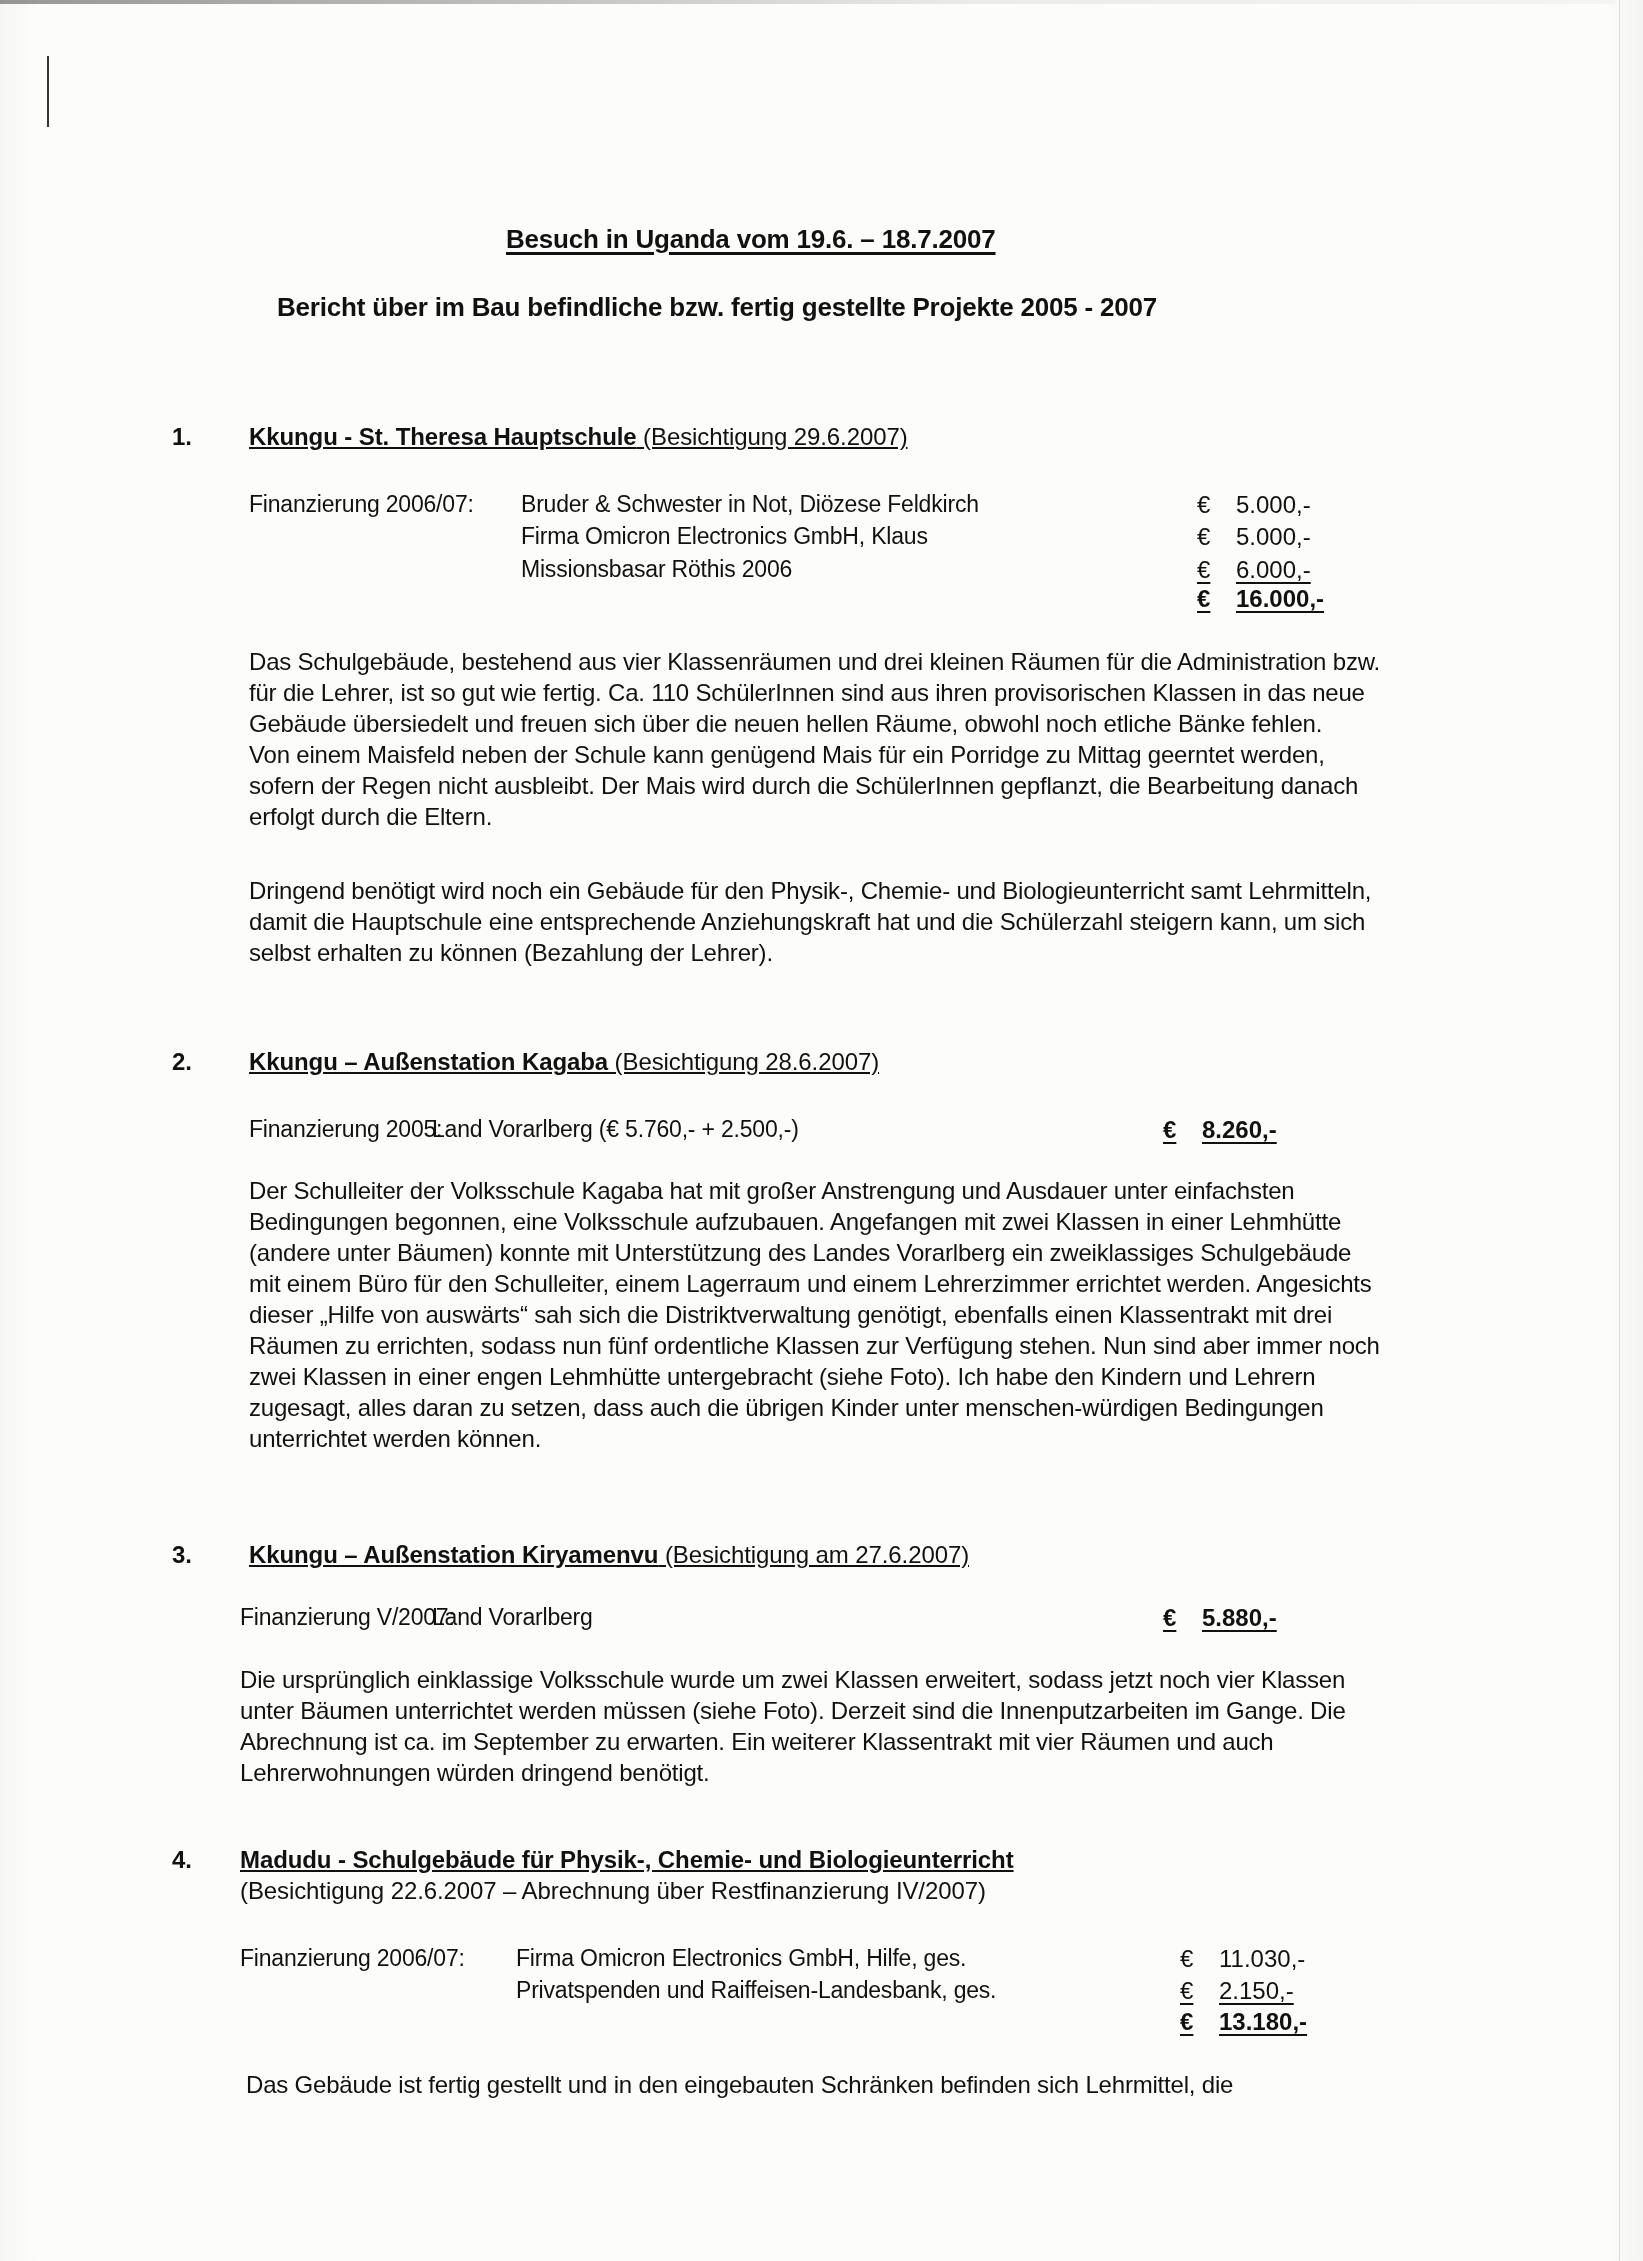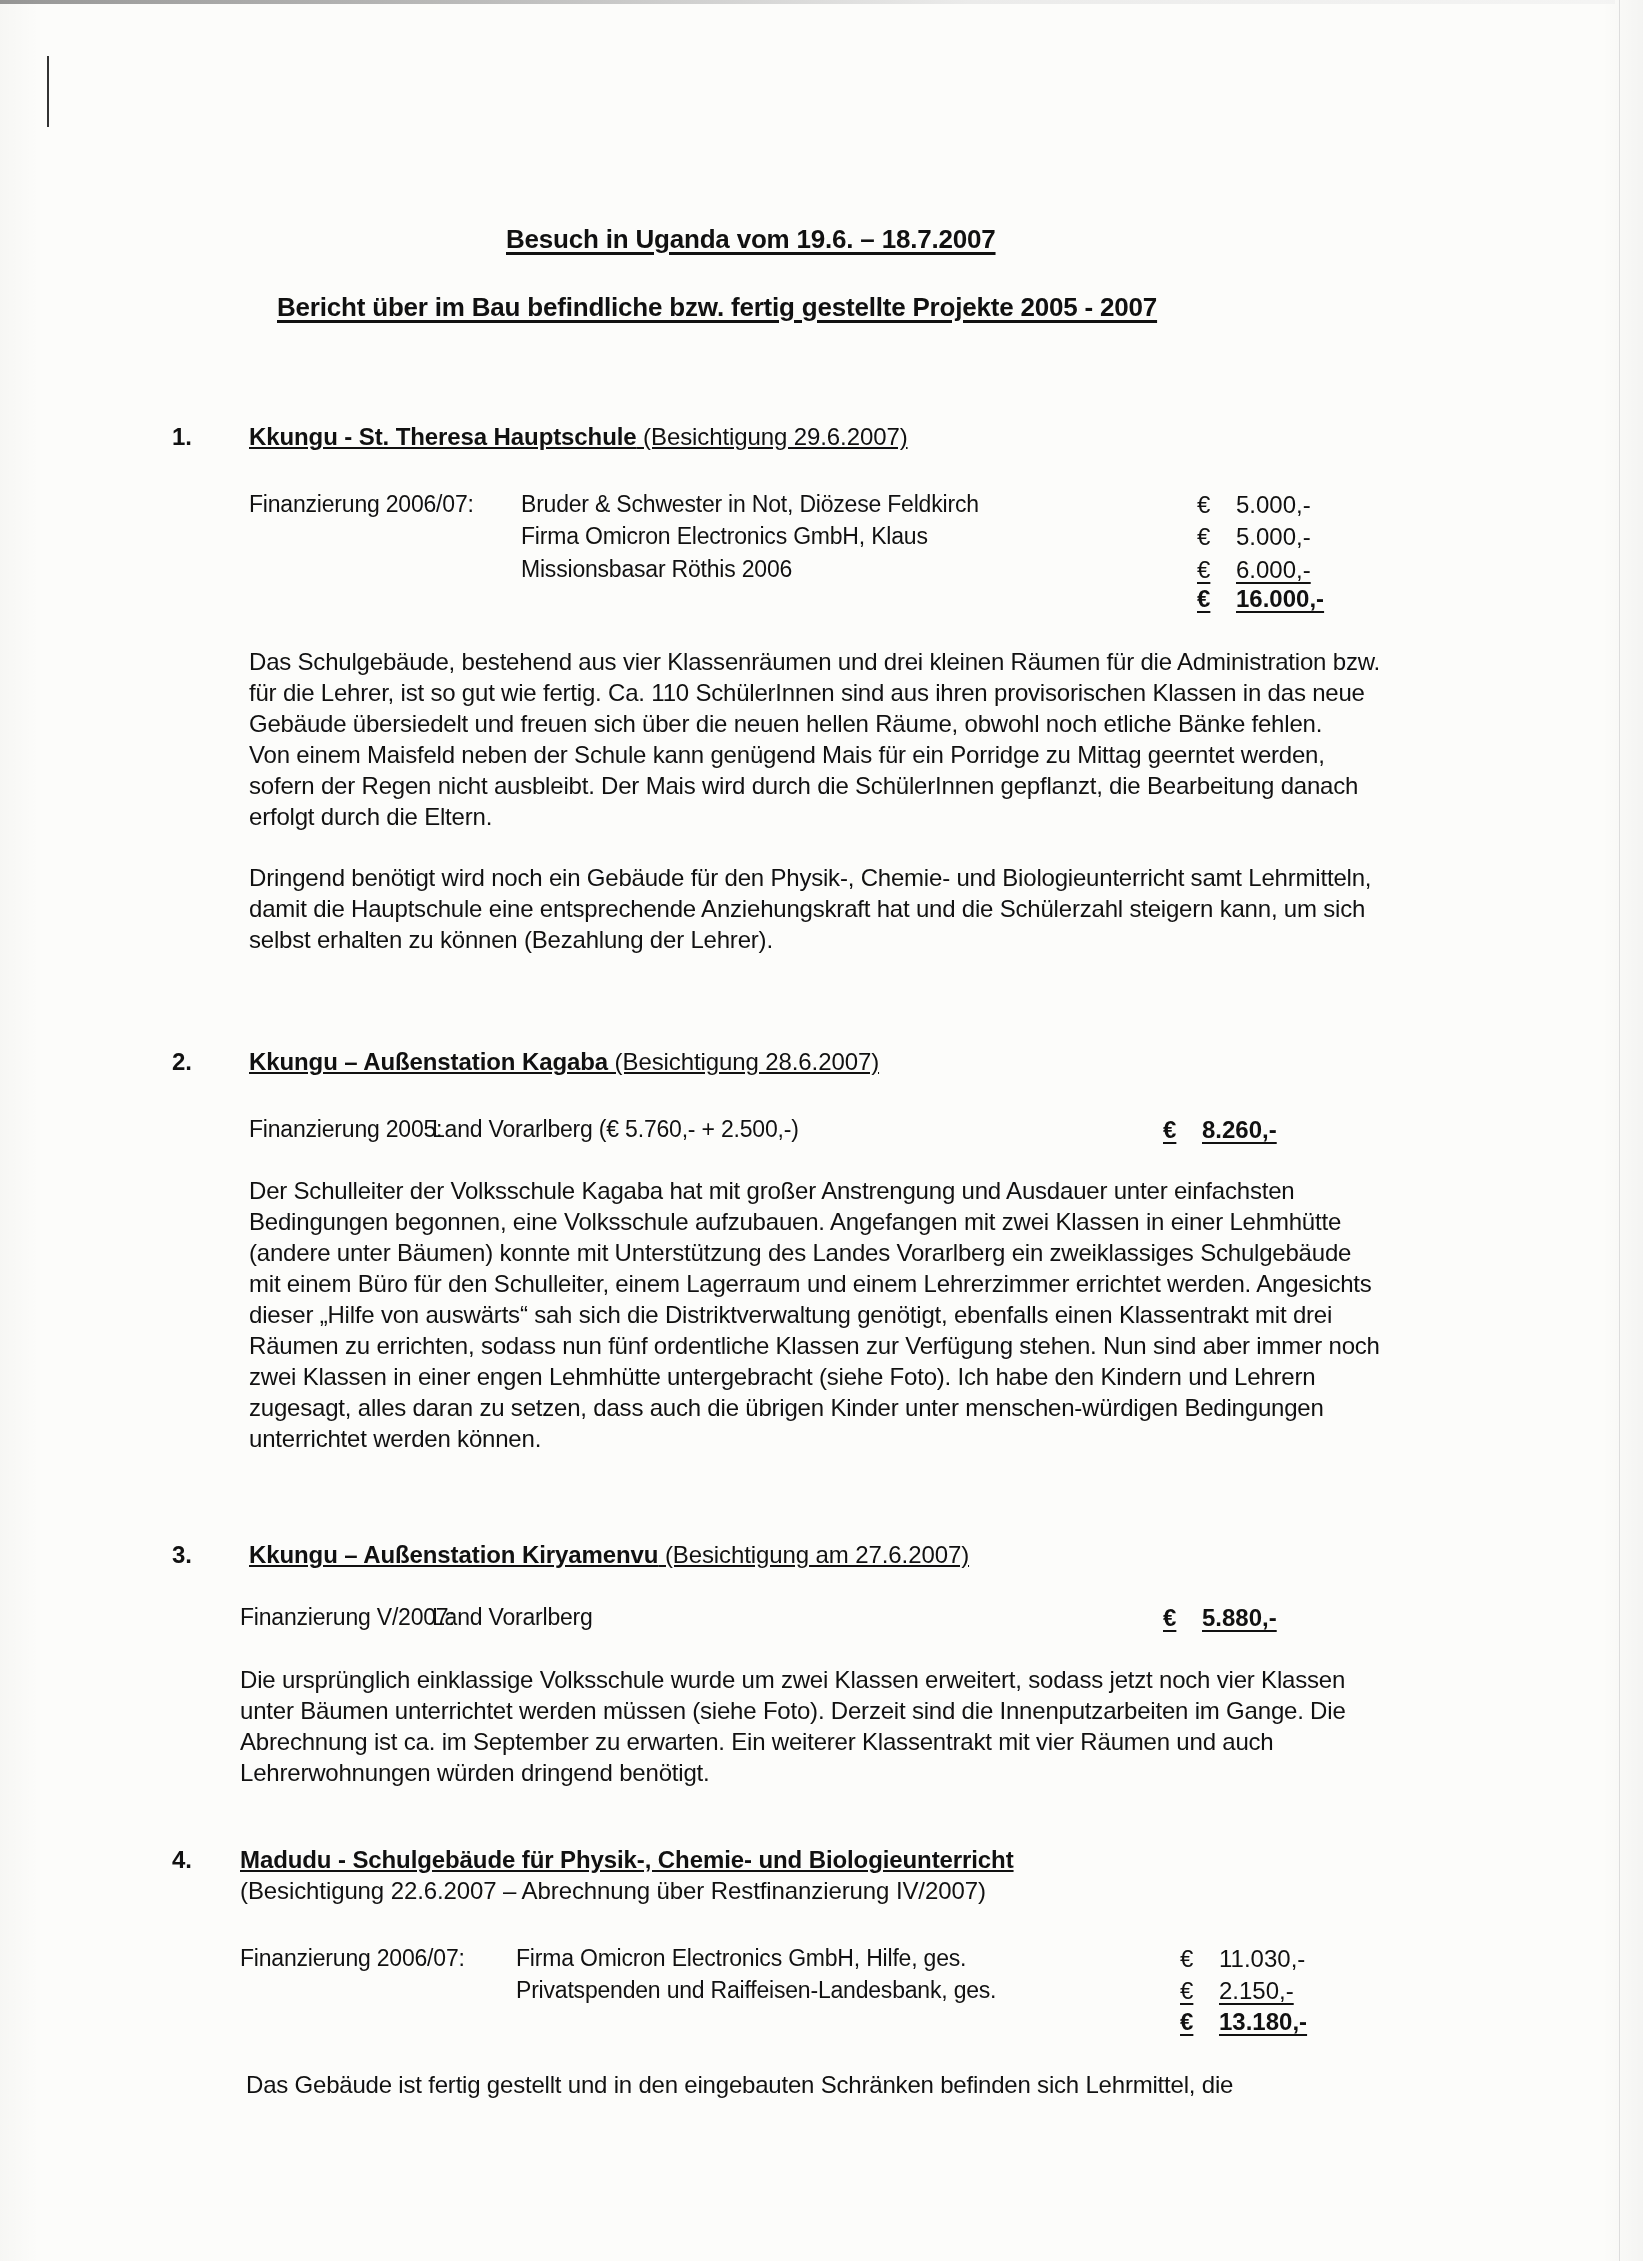--- a/index.html
+++ b/index.html
@@ -21,21 +21,21 @@
     .right-edge { position: absolute; left: 1619px; top: 0; width: 1.3px; height: 2261px; background: #ddd; }
 
     .title {
       position: absolute; left: 506px; top: 224px;
       font-size: 26px; font-weight: bold; text-decoration: underline;
       text-decoration-thickness: 2.6px; text-underline-offset: 3.9px;
       letter-spacing: -0.2px;
     }
     .subtitle {
       position: absolute; left: 277px; top: 292px;
-      font-size: 26px; font-weight: bold; text-decoration: underline;
+      font-size: 26px; font-weight: bold; 
       text-decoration-thickness: 2.6px; text-underline-offset: 3.9px;
       letter-spacing: -0.2px;
     }
     .sec-num { position: absolute; left: 172px; font-size: 24px; font-weight: bold; }
     .sec-head { position: absolute; left: 249px; font-size: 24px; letter-spacing: -0.1px; text-decoration: underline; }
     .sec-head b { font-weight: bold; }
     .sec-sub { position: absolute; left: 240px; font-size: 24px; letter-spacing: -0.1px; }
     .fin-label { position: absolute; font-size: 23px; letter-spacing: -0.2px; white-space: nowrap; }
     .amt { position: absolute; font-size: 24px; white-space: nowrap; display: flex; }
     .amt .eur { display: inline-block; width: 39px; }
@@ -81,21 +81,21 @@
         <span class="val" style="width:110px">6.000,-</span>
       </div>
     <div class="amt ul bold" style="left:1197px;top:585px">
         <span class="eur">€</span>
         <span class="val" style="width:110px">16.000,-</span>
       </div>
 
     <div class="para" style="top:646px">
       <p>Das Schulgebäude, bestehend aus vier Klassenräumen und drei kleinen Räumen für die Administration bzw. für die Lehrer, ist so gut wie fertig. Ca. 110 SchülerInnen sind aus ihren provisorischen Klassen in das neue Gebäude übersiedelt und freuen sich über die neuen hellen Räume, obwohl noch etliche Bänke fehlen.</p>
       <p>Von einem Maisfeld neben der Schule kann genügend Mais für ein Porridge zu Mittag geerntet werden, sofern der Regen nicht ausbleibt. Der Mais wird durch die SchülerInnen gepflanzt, die Bearbeitung danach erfolgt durch die Eltern.</p>
-      <p style="margin-top:30px">Dringend benötigt wird noch ein Gebäude für den Physik-, Chemie- und Biologieunterricht samt Lehrmitteln, damit die Hauptschule eine entsprechende Anziehungskraft hat und die Schülerzahl steigern kann, um sich selbst erhalten zu können (Bezahlung der Lehrer).</p>
+      <p style="margin-top:43px">Dringend benötigt wird noch ein Gebäude für den Physik-, Chemie- und Biologieunterricht samt Lehrmitteln, damit die Hauptschule eine entsprechende Anziehungskraft hat und die Schülerzahl steigern kann, um sich selbst erhalten zu können (Bezahlung der Lehrer).</p>
     </div>
   </div>
 
   <div>
     <div class="sec-num" style="top:1048px">2.</div>
     <div class="sec-head" style="top:1048px"><b>Kkungu – Außenstation Kagaba</b><span> (Besichtigung 28.6.2007)</span></div>
 
     <div class="fin-label" style="left:249px;top:1116px">Finanzierung 2005:</div>
     <div class="fin-label" style="left:432px;top:1116px">Land Vorarlberg (€ 5.760,- + 2.500,-)</div>
     <div class="amt ul bold" style="left:1163px;top:1116px">

